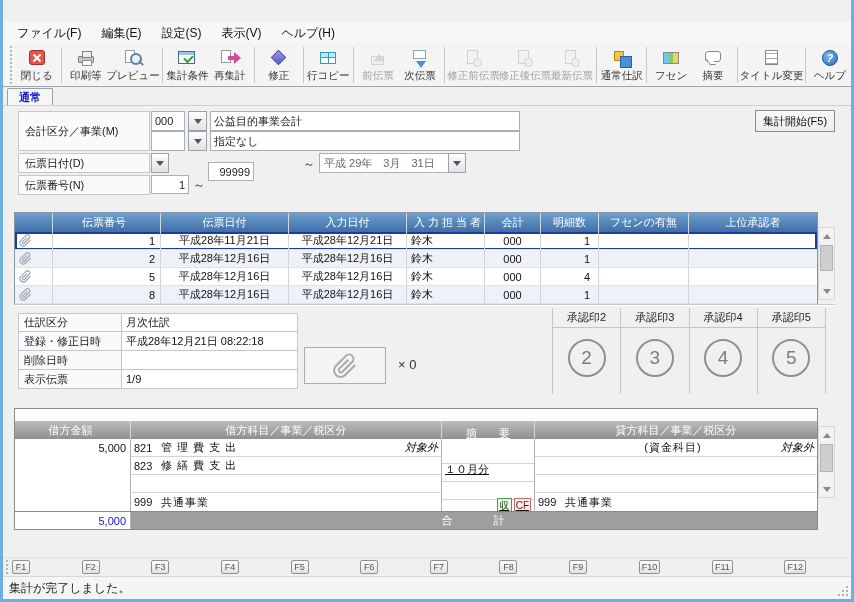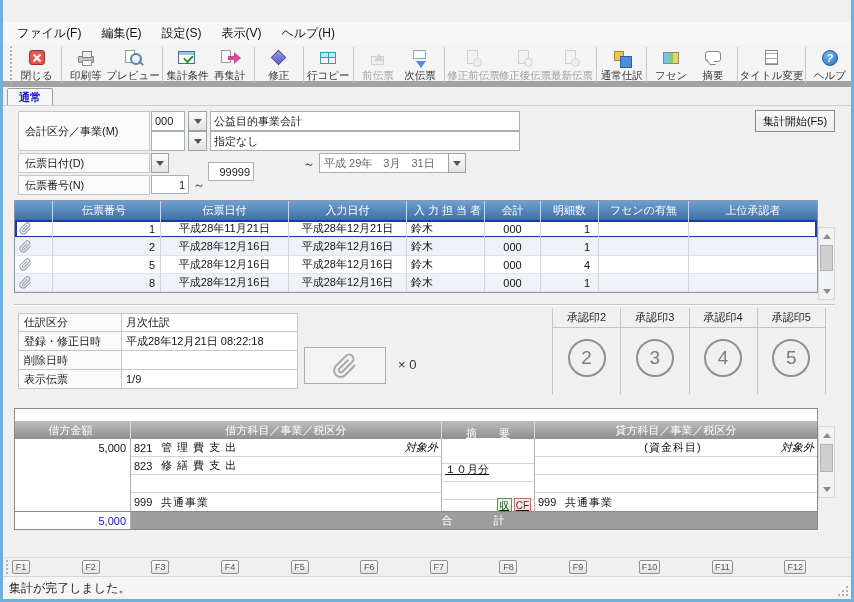--- a/index.html
+++ b/index.html
@@ -15,21 +15,21 @@
   .app-icon{position:absolute;left:6px;top:4px;width:14px;height:14px;background:linear-gradient(135deg,#d8f0ea,#5fb2a2 70%);border:1px solid #3d8878;border-radius:2px;}
   .title-text{position:absolute;left:0;width:100%;text-align:center;font-size:12.5px;color:#111;}
   .winbtns{position:absolute;right:5px;top:0;height:21px;display:flex;align-items:stretch;}
   .winbtn{width:26px;display:flex;align-items:center;justify-content:center;font-size:13px;color:#333;cursor:default;}
   .winbtn.close{width:30px;background:#d9534a;color:#fff;font-weight:bold;border-radius:0 0 2px 2px;}
   .maxglyph{width:9px;height:8px;border:1px solid #333;border-top-width:2px;display:inline-block;}
   
   .menubar{position:absolute;left:3px;top:22px;width:848px;height:22px;background:#f7f7f7;display:flex;align-items:center;padding-left:6px;gap:4px;}
   .menu-item{font-size:12px;color:#111;padding:3px 8px;}
   
-  .toolbar{position:absolute;left:3px;top:44px;width:848px;height:43px;background:#f4f4f4;border-bottom:6px solid #a3a3a3;display:flex;align-items:flex-start;padding:1px 0 0 7px;}
+  .toolbar{position:absolute;left:3px;top:44px;width:848px;height:43px;background:#f4f4f4;border-bottom:1px solid #a3a3a3;display:flex;align-items:flex-start;padding:1px 0 0 7px;}
   .tgrip{width:3px;height:38px;border-left:2px dotted #b5b5b5;margin:1px 3px 0 0;}
   .tbtn{display:flex;flex-direction:column;align-items:center;justify-content:flex-end;height:40px;min-width:42px;padding:1px 4px 2px;font-size:10.5px;color:#333;white-space:nowrap;}
   .tbtn .ic{margin-bottom:1px;}
   .tbtn.disabled{opacity:.45;filter:grayscale(.9);}
   .tsep{width:1px;height:36px;background:#c6c6c6;margin:2px 3px 0 3px;flex:none;}
   
   .ic{width:22px;height:20px;position:relative;flex:none;}
   .ic-close i{position:absolute;left:3px;top:2px;width:16px;height:15px;background:#e2574c;border:1px solid #a03028;border-radius:3px;}
   .ic-close i::before,.ic-close i::after{content:"";position:absolute;left:2px;top:6px;width:10px;height:2px;background:#fff;}
   .ic-close i::before{transform:rotate(45deg);}
@@ -74,21 +74,21 @@
   .fbox{position:absolute;background:#fff;border:1px solid #a7afb8;font-size:11px;color:#222;display:flex;align-items:center;padding:0 3px;}
   .fbox.num{justify-content:flex-end;}
   .combo-btn{position:absolute;border:1px solid #9aa2ac;background:linear-gradient(#fdfdfd,#e2e2e2);display:flex;align-items:center;justify-content:center;}
   .tri{width:0;height:0;border:4px solid transparent;border-top:5px solid #555;margin-top:4px;}
   .datebox{position:absolute;display:flex;}
   .datebox .dtext{flex:1;background:#fff;border:1px solid #a7afb8;border-right:none;font-size:11px;color:#666;display:flex;align-items:center;padding:0 4px;}
   .datebox .dbtn{width:18px;border:1px solid #9aa2ac;background:linear-gradient(#fdfdfd,#e2e2e2);display:flex;align-items:center;justify-content:center;}
   .tilde{position:absolute;font-size:12px;color:#333;}
   .start-btn{position:absolute;left:755px;top:110px;width:80px;height:22px;background:linear-gradient(#f8f8f8,#ededed);border:1px solid #8a8a8a;font-size:11px;color:#111;display:flex;align-items:center;justify-content:center;}
   
-  .vtable{position:absolute;left:14px;top:200px;width:804px;border:1px solid #8a96a4;background:#fff;}
+  .vtable{position:absolute;left:14px;top:212px;width:804px;border:1px solid #8a96a4;background:#fff;}
   .vhead{display:flex;height:19px;background:linear-gradient(#6f9fd0,#3e6fa6);color:#fff;font-size:11px;}
   .vhead .vc{display:flex;align-items:center;justify-content:center;border-right:1px solid #cdd8e4;}
   .vrow{display:flex;height:18px;font-size:11px;color:#111;background:#fff;}
   .vrow.alt{background:#eef2f8;}
   .vrow.selected{box-shadow:inset 0 0 0 2px #1e3a9e;}
   .vrow .vc{display:flex;align-items:center;border-right:1px solid #ccd4dc;border-bottom:1px solid #dde3ea;overflow:hidden;}
   .vc.c-clip{width:38px;justify-content:flex-start;padding-left:4px;}
   .vc.c-no{width:108px;justify-content:flex-end;padding-right:5px;}
   .vc.c-date{width:128px;justify-content:center;}
   .vc.c-idate{width:118px;justify-content:center;}

